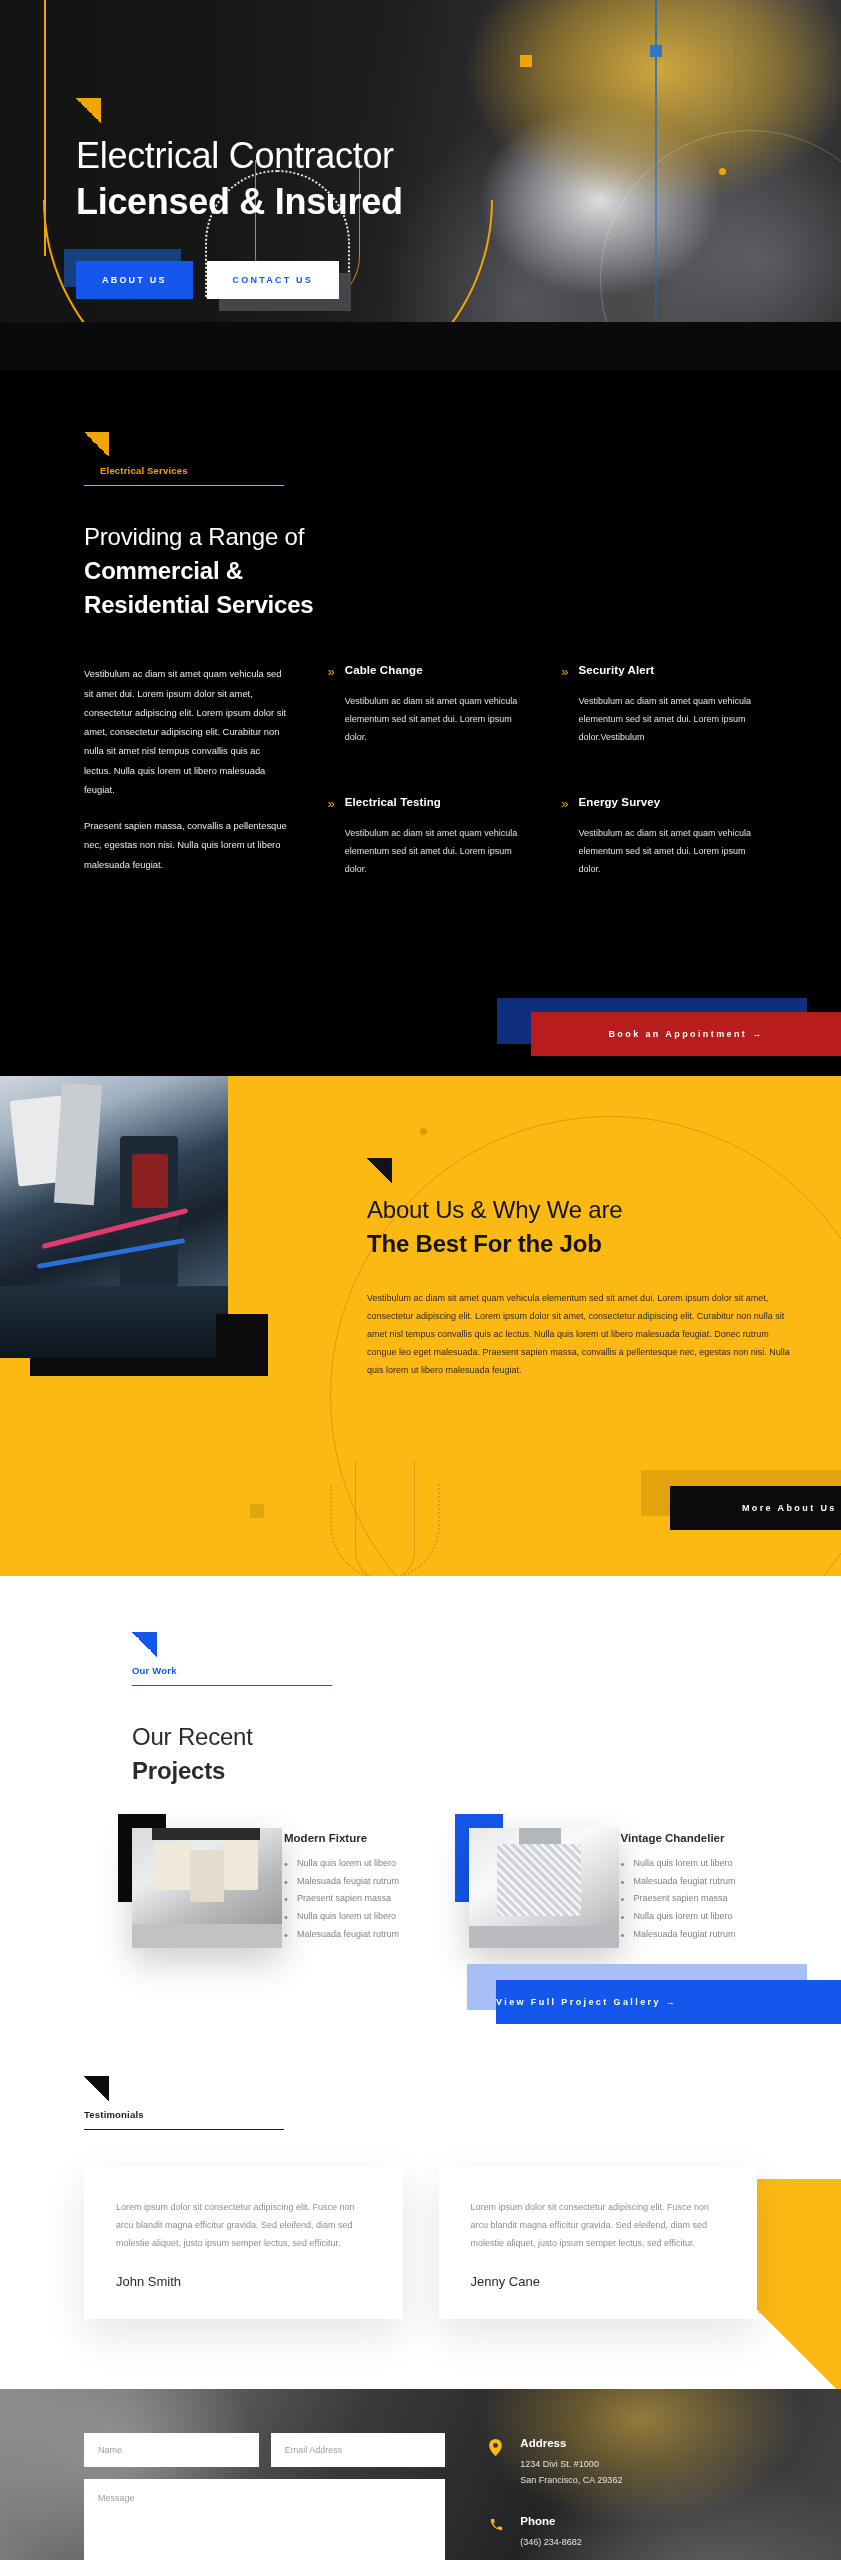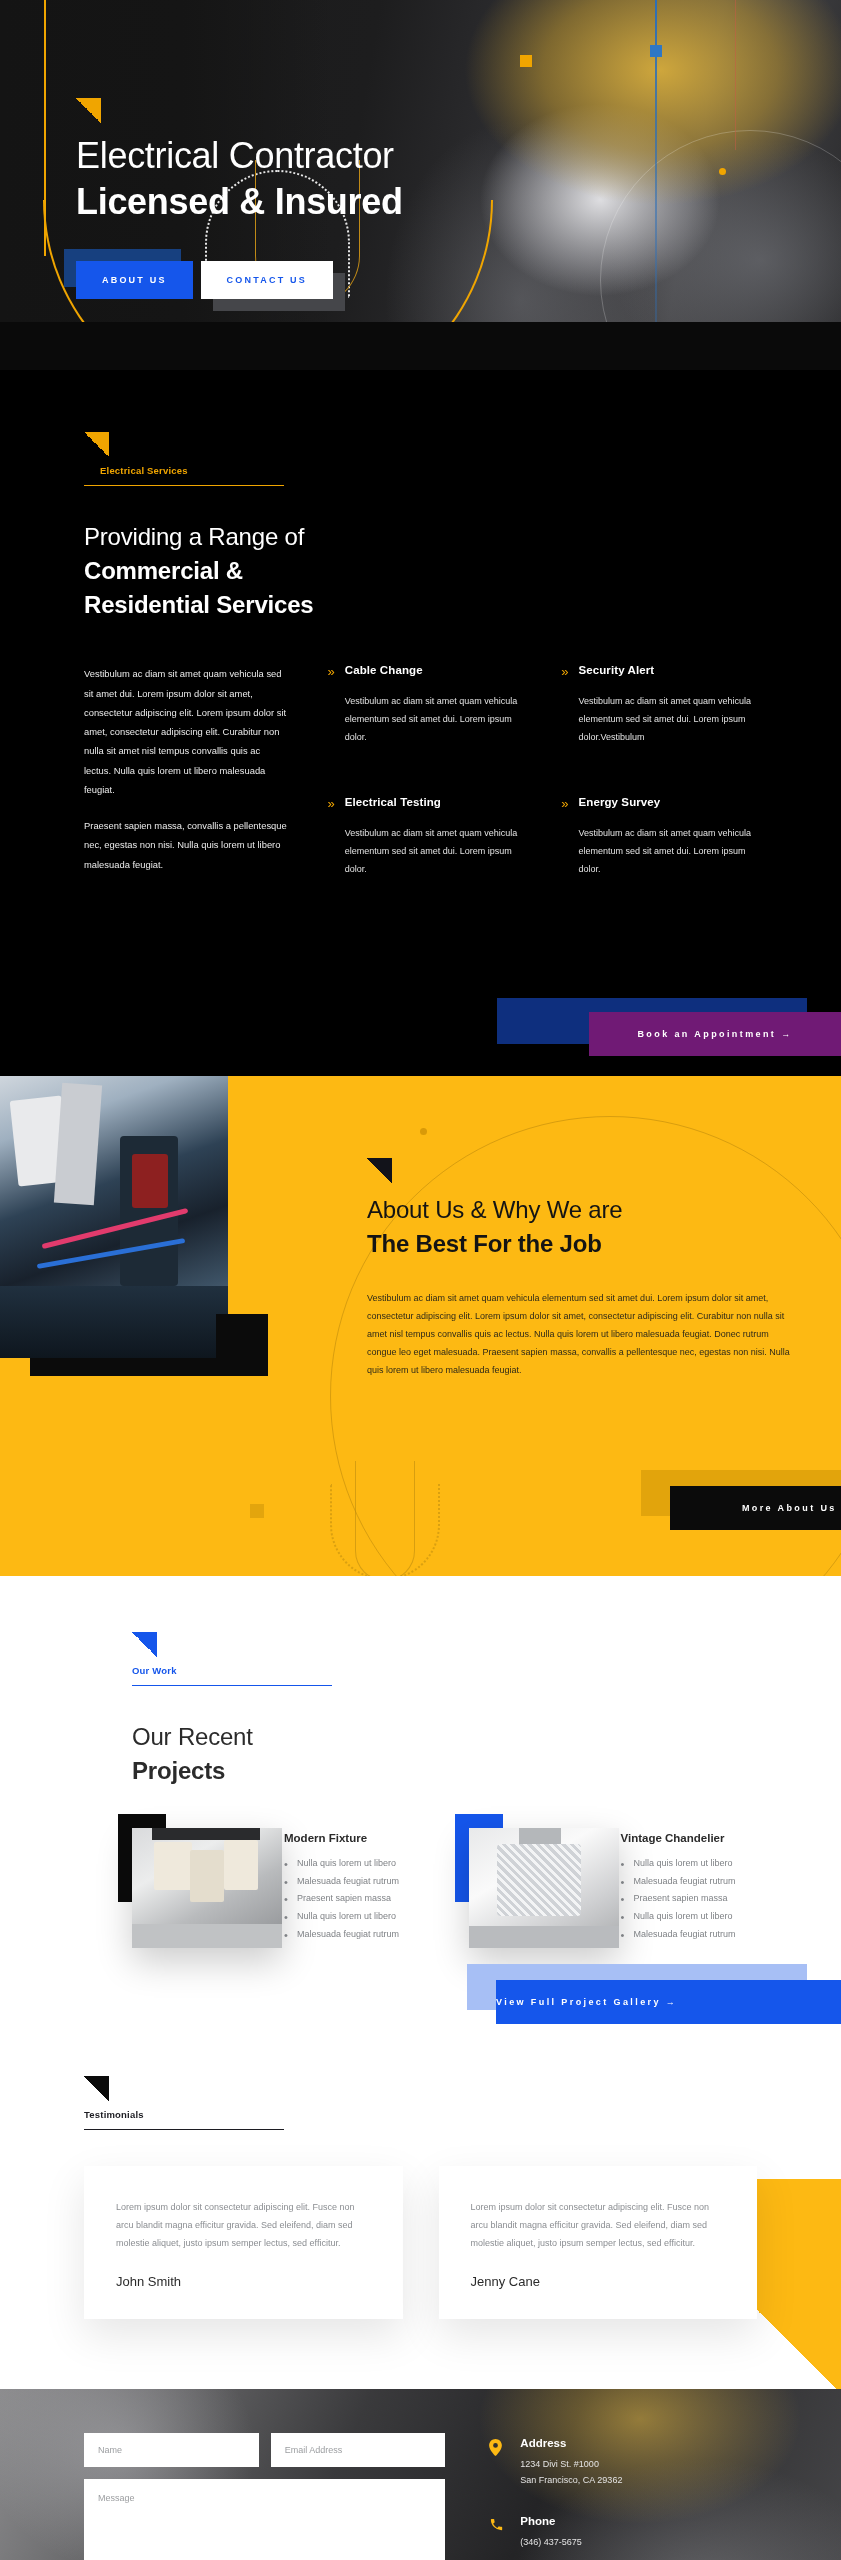--- a/index.html
+++ b/index.html
@@ -90,21 +90,21 @@
   }
   .tri-y { background:linear-gradient(45deg, transparent 50%, #f0a500 50%); }
   .tri-b { background:linear-gradient(45deg, transparent 50%, #1556eb 50%); }
   .tri-k { background:linear-gradient(45deg, transparent 50%, #12131a 50%); }
   .tri-w { background:linear-gradient(45deg, transparent 50%, #0b0b0b 50%); }
   .hero h1 {
     font-size:36px; font-weight:400; color:#ffffff; letter-spacing:-.3px;
     line-height:1.28; margin-top:10px;
   }
   .hero h1 b { font-weight:700; display:block; }
-  .hero-btns { display:flex; gap:8px; margin-top:36px; }
+  .hero-btns { display:flex; gap:14px; margin-top:36px; }
   .btn {
     display:inline-flex; align-items:center; justify-content:center;
     font-size:9px; font-weight:700; letter-spacing:2.2px;
     text-transform:uppercase; cursor:pointer; border:none;
     font-family:"Liberation Sans", sans-serif;
   }
   .btn-blue { background:#1556eb; color:#fff; padding:14px 26px; position:relative; }
   .btn-blue::before{
     content:""; position:absolute; left:-12px; top:-12px; width:100%; height:100%;
     background:#17407f; z-index:-1;
@@ -145,22 +145,22 @@
   .feature { margin-bottom:50px; display:flex; gap:12px; }
   .chev { color:#f0a500; font-size:13px; line-height:1; padding-top:1px; letter-spacing:-2px;}
   .feature h3 {
     font-size:11.5px; font-weight:700; color:#ffffff; margin-bottom:16px;
     letter-spacing:.1px;
   }
   .feature p { font-size:9px; line-height:2.0; color:#e2e2e2; }
 
   .cta-wrap { position:relative; height:78px; }
   .cta-bar {
-    position:absolute; right:-84px; top:14px; width:252px;
-    background:#701a75; color:#fff; text-align:center;
+    position:absolute; right:-84px; top:14px; width:310px;
+    background:#b91c1c; color:#fff; text-align:center;
     padding:17px 0; font-size:9px; font-weight:700; letter-spacing:2.4px;
     cursor:pointer;
   }
   .cta-shadow {
     position:absolute; right:-50px; top:0; width:310px; height:46px;
     background:#0e2f7e;
   }
 
   
   .about {
@@ -575,21 +575,21 @@
         </div>
 
         <div class="cinfo-item">
           <span class="cicon">
             <svg width="15" height="15" viewBox="0 0 24 24">
                 <path fill="#fdb913" d="M6.6 10.8a15.1 15.1 0 006.6 6.6l2.2-2.2c.3-.3.7-.4 1-.2 1.2.4 2.4.6 3.7.6.6 0 1 .4 1 1V20c0 .6-.4 1-1 1A17 17 0 013 4c0-.6.4-1 1-1h3.4c.6 0 1 .4 1 1 0 1.3.2 2.5.6 3.7.1.3 0 .7-.2 1l-2.2 2.1z"></path>
               </svg>
           </span>
           <div>
             <h4>Phone</h4>
-            <p>(346) 437-5675</p>
+            <p>(346) 234-8682</p>
           </div>
         </div>
 
       </div>
     </div>
   </section>
 
 </div>
 
 </body></html>

